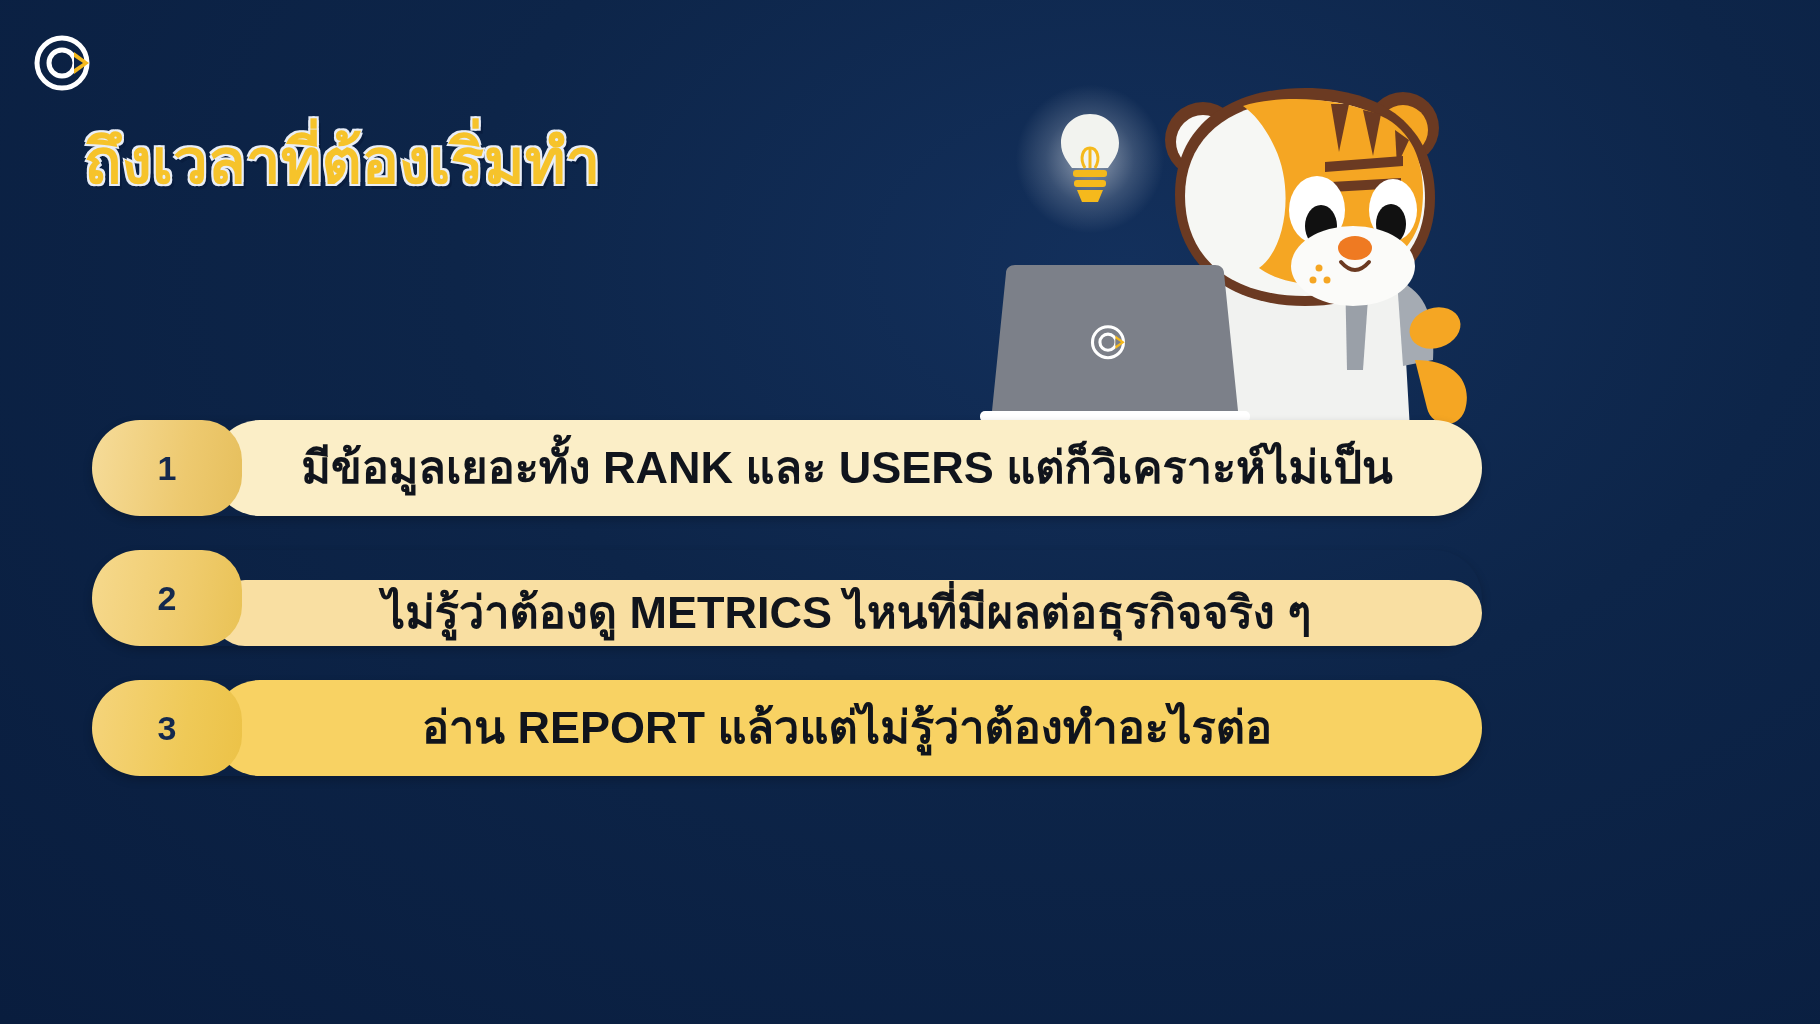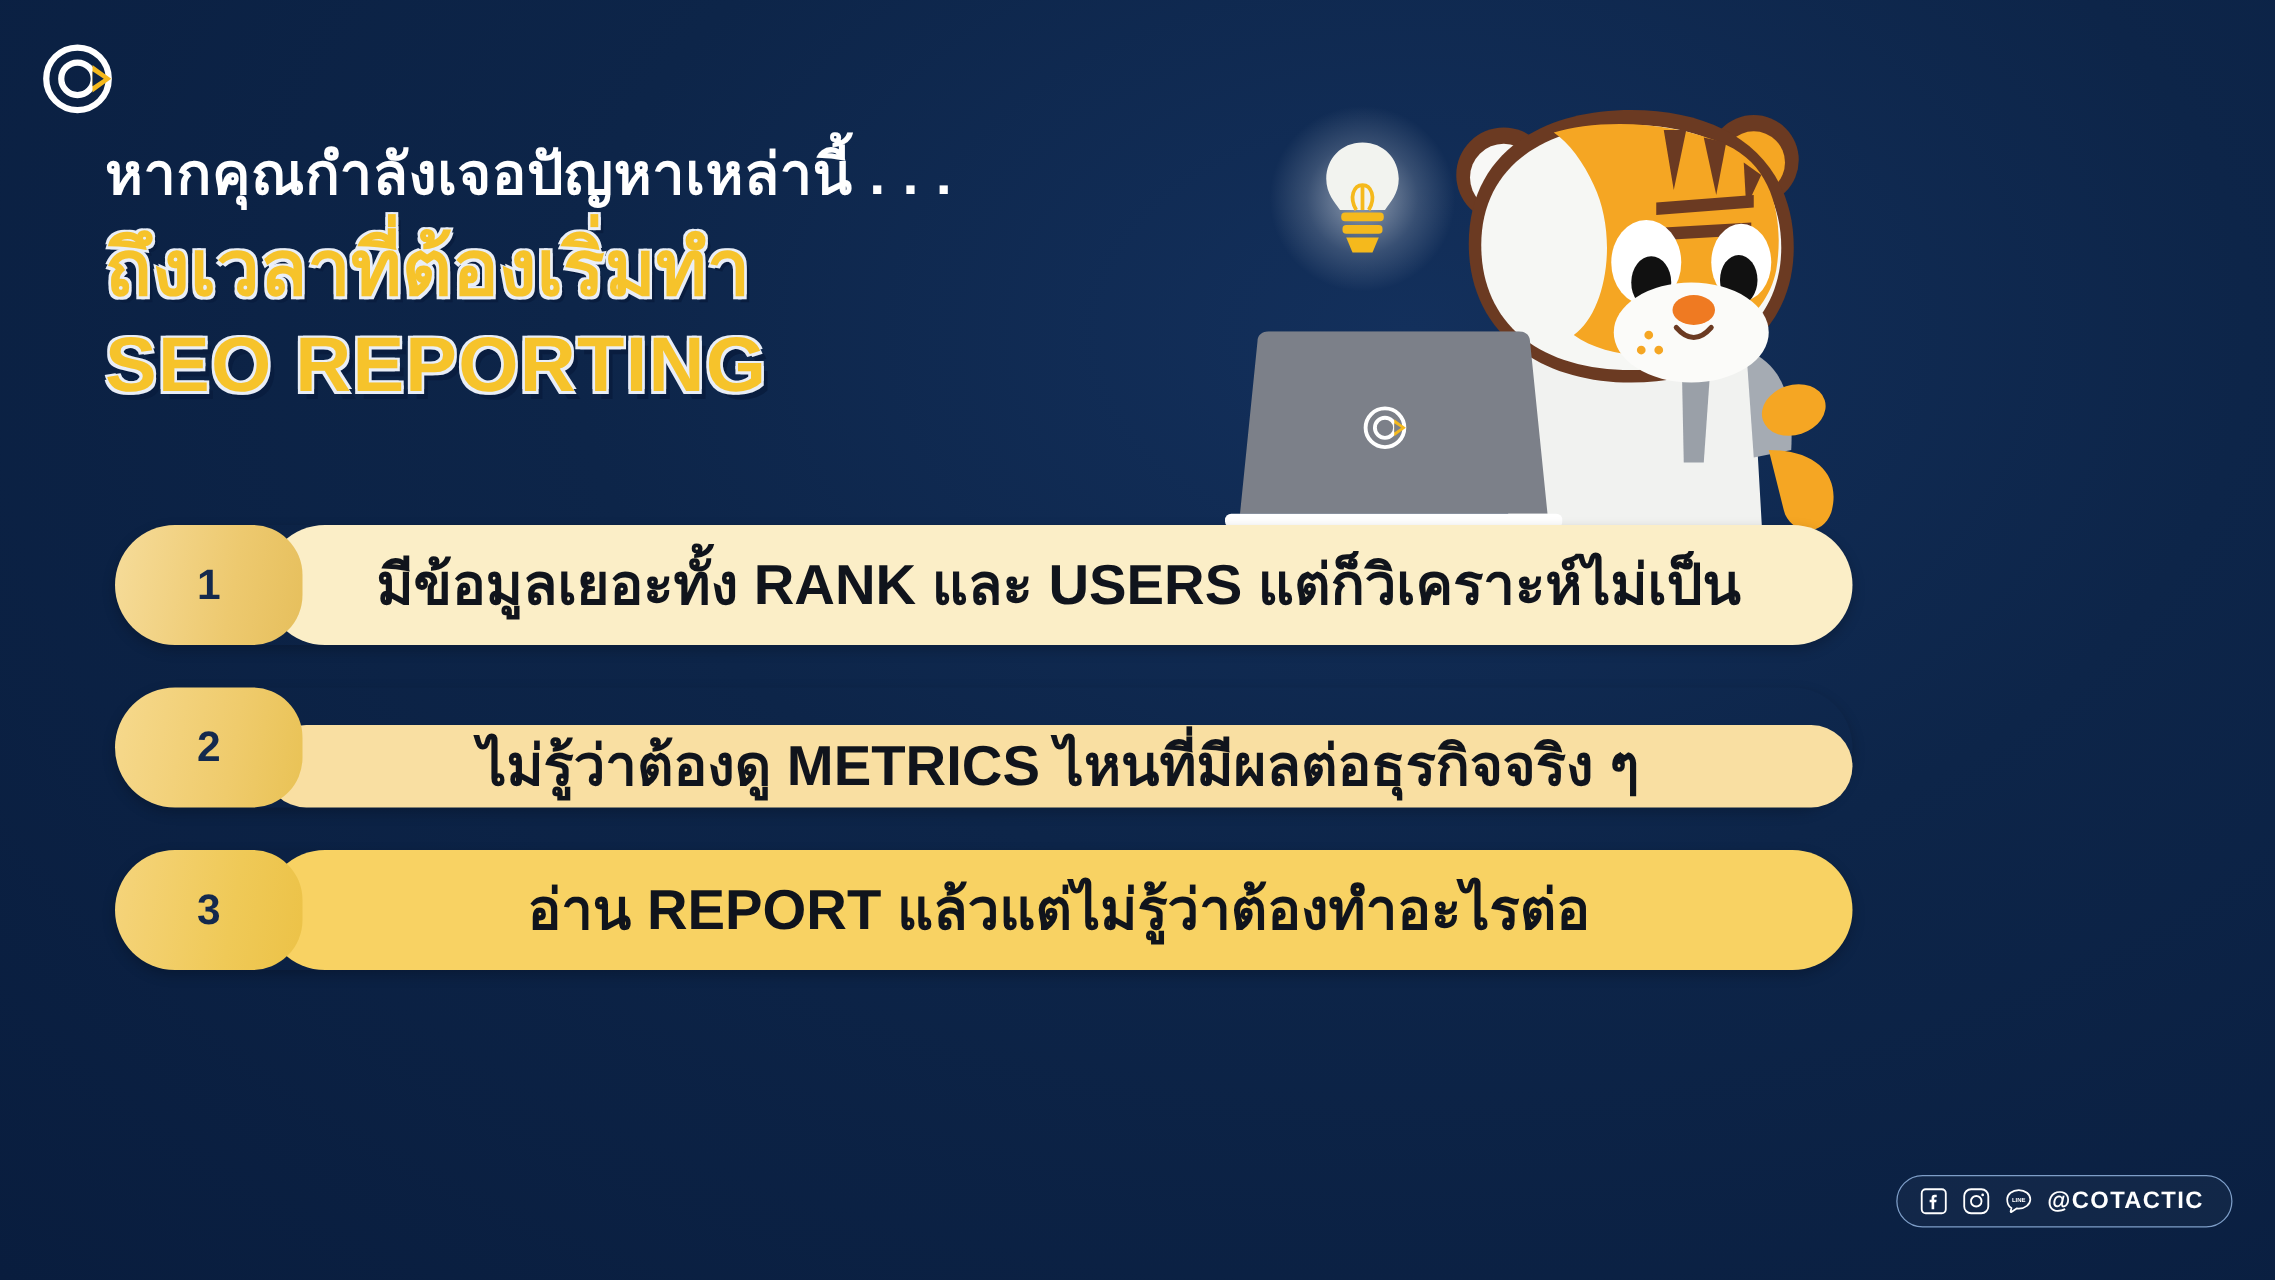--- a/index.html
+++ b/index.html
@@ -91,23 +91,21 @@
   <div class="logo">
     <svg viewBox="0 0 66 62" width="66" height="62">
       <circle cx="29" cy="31" r="25" fill="none" stroke="#ffffff" stroke-width="5"></circle>
       <circle cx="29" cy="31" r="13" fill="none" stroke="#ffffff" stroke-width="5"></circle>
       <path d="M41 20 L56 31 L41 42 Z" fill="#f5b91c"></path>
       <path d="M41 25 L50 31 L41 37 Z" fill="#0d2549"></path>
     </svg>
   </div>
 
   <div class="headline">
-    <div class="hl-line1">หากคุณกำลังเจอปัญหาเหล่านี้ . . .</div>
     <div class="hl-line2">ถึงเวลาที่ต้องเริ่มทำ</div>
-    <div class="hl-line3">SEO REPORTING</div>
   </div>
 
   <div class="illo">
     <div class="bulb-glow"></div>
 
     <svg style="position:absolute;left:95px;top:38px;" width="70" height="110" viewBox="0 0 70 110">
       <path d="M35 6 C18 6 6 19 6 35 c0 12 7 19 11 25 h36 c4-6 11-13 11-25 C64 19 52 6 35 6 z" fill="#f2f3ef"></path>
       <rect x="18" y="62" width="34" height="7" rx="3" fill="#f5b91c"></rect>
       <rect x="19" y="72" width="32" height="7" rx="3" fill="#f5b91c"></rect>
       <path d="M22 82 h26 l-5 12 h-16 z" fill="#f5b91c"></path>
@@ -183,30 +181,14 @@
 
     <div class="row row3">
       <div class="row-body">
         <div class="row-text">อ่าน REPORT แล้วแต่ไม่รู้ว่าต้องทำอะไรต่อ</div>
       </div>
       <div class="row-badge">3</div>
     </div>
 
   </div>
 
-  <div class="footer-pill">
-    <svg class="fi" viewBox="0 0 24 24">
-      <rect x="1.5" y="1.5" width="21" height="21" rx="3.5" fill="none" stroke="#ffffff" stroke-width="1.6"></rect>
-      <path d="M14.6 8.4h-1.4c-.5 0-.8.3-.8.8v1.4h2.1l-.3 2.2h-1.8V19h-2.3v-6.2H8.4v-2.2h1.7V9.1c0-1.7 1-2.7 2.6-2.7h1.9z" fill="#ffffff"></path>
-    </svg>
-    <svg class="fi" viewBox="0 0 24 24">
-      <rect x="1.5" y="1.5" width="21" height="21" rx="6" fill="none" stroke="#ffffff" stroke-width="1.6"></rect>
-      <circle cx="12" cy="12" r="4.6" fill="none" stroke="#ffffff" stroke-width="1.6"></circle>
-      <circle cx="17.6" cy="6.5" r="1.2" fill="#ffffff"></circle>
-    </svg>
-    <svg class="fi" viewBox="0 0 24 24">
-      <path d="M12 2.2c5.6 0 10.1 3.6 10.1 8.1 0 4.5-4.5 8.1-10.1 8.1-.6 0-1.2 0-1.8-.1L5.6 21.4c-.4.3-.8 0-.7-.5l.7-2.9C2.8 16.5 1.9 14 1.9 10.3 1.9 5.8 6.4 2.2 12 2.2z" fill="none" stroke="#ffffff" stroke-width="1.5"></path>
-      <text x="12" y="12.6" font-size="5.2" font-family="Liberation Sans, sans-serif" font-weight="700" fill="#ffffff" text-anchor="middle">LINE</text>
-    </svg>
-    <span class="handle">@COTACTIC</span>
-  </div>
 
 </div>
 
 </body></html>

